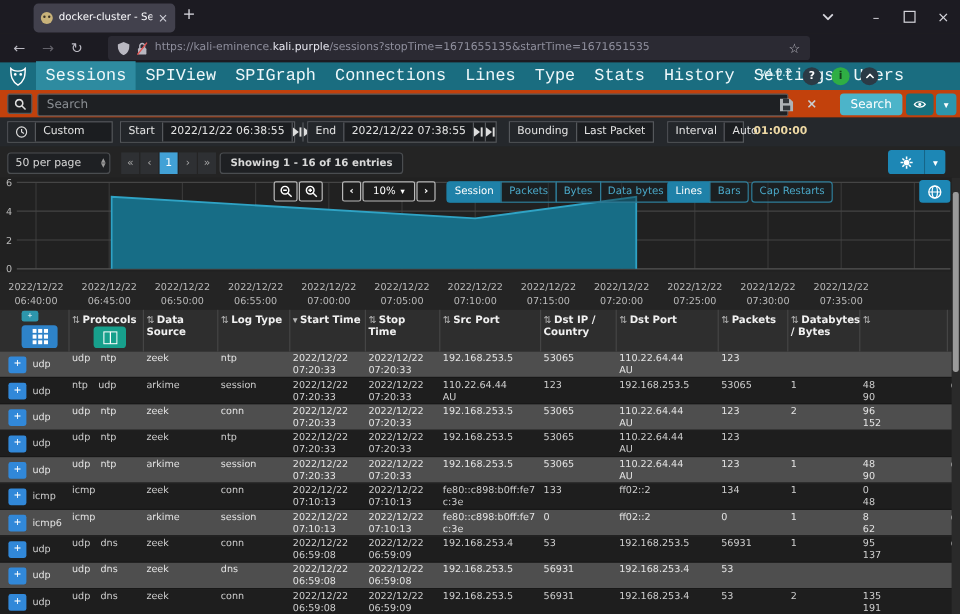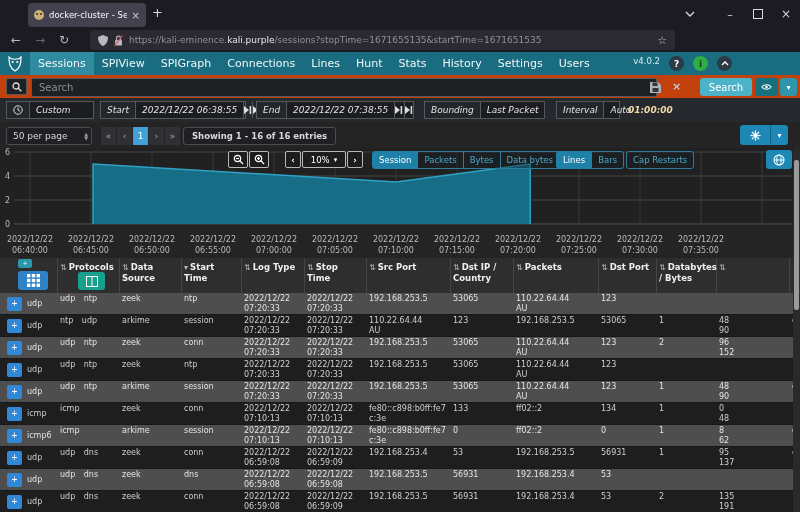--- a/index.html
+++ b/index.html
@@ -26,39 +26,39 @@
   .urlbar{position:absolute;left:90px;top:2px;width:585px;height:20px;background:#2b2a33;border-radius:3px;
           display:flex;align-items:center;padding:0 8px;box-sizing:border-box;gap:6px;}
   .urltext{font-size:9px;color:#8f8f9d;white-space:nowrap;overflow:hidden;flex:1;}
   .urltext b{color:#e6e6ef;font-weight:normal;}
   .urlstar{font-size:11px;color:#b9b8c1;}
   .chromeicons{position:absolute;right:6px;top:30px;display:flex;gap:9px;align-items:center;height:20px;}
 
   
   .arknav{position:absolute;top:52px;left:0;width:800px;height:23px;background:#1a6d80;display:flex;align-items:center;}
   .arklogo{margin:0 8px 0 8px;}
-  .nav-item{font-size:11px;color:#eef7f9;padding:5px 8px;cursor:default;}
+  .nav-item{font-size:14px;color:#eef7f9;padding:5px 8px;cursor:default;font-family:Liberation Mono, monospace;}
   .nav-item.active{background:#2e8ba0;}
   .arknav-right{position:absolute;right:68px;display:flex;align-items:flex-start;gap:9px;margin-left:31px;}
   .ver{font-size:8.5px;color:#d5ecf1;}
   .circ{width:15px;height:15px;border-radius:50%;display:flex;align-items:center;justify-content:center;
         font-size:9px;font-weight:bold;}
   .circ.dark{background:#2b3a45;color:#fff;}
   .circ.green{background:#2fae44;color:#13401c;}
 
   
   .search-row{position:absolute;top:75px;left:0;width:800px;height:23px;background:#c2410c;}
   .sq-btn{background:#1e2023;border:1px solid #56595c;color:#ddd;display:flex;align-items:center;justify-content:center;border-radius:2px;}
   .search-input{position:absolute;left:31px;top:3px;width:610px;height:17px;background:#1e2023;border:1px solid #56595c;
         border-radius:2px;color:#ddd;font-size:10px;padding:0 7px;font-family:"DejaVu Sans",sans-serif;}
   .search-input::placeholder{color:#8b8f94;}
   .teal-btn{border:none;border-radius:3px;color:#fff;font-family:"DejaVu Sans",sans-serif;display:flex;align-items:center;justify-content:center;}
 
   
-  .time-row{position:absolute;top:98px;left:0;width:800px;height:24px;background:#25282c;font-style:italic;}
+  .time-row{position:absolute;top:98px;left:0;width:800px;height:24px;background:#25282c;}
   .tbox{position:absolute;top:3px;height:18px;background:#1b1d20;border:1px solid #55585c;color:#e3e3e3;
         font-size:9px;display:flex;align-items:center;box-sizing:border-box;}
   .tlabel{padding:0 6px;border-right:1px solid #55585c;height:100%;display:flex;align-items:center;background:#23262a;text-align:right;}
   .tval{padding:0 6px;white-space:nowrap;}
   .stepbtn{width:17px;height:100%;border-left:1px solid #55585c;display:flex;align-items:center;justify-content:center;}
   .duration{position:absolute;left:628px;top:7px;font-size:9px;font-weight:bold;color:#eed9a4;}
 
   
   .pgrow-box{position:absolute;background:#1e2023;border:1px solid #4a4d50;border-radius:3px;color:#d8d8d8;
         font-size:9px;display:flex;align-items:center;box-sizing:border-box;}
@@ -170,21 +170,21 @@
           <circle cx="4.7" cy="6" r="1.1" fill="#fff"></circle>
           <circle cx="9.3" cy="6" r="1.1" fill="#fff"></circle>
         </svg>
     </span>
     <div id="nav-items" style="display:flex;align-items:center;height:100%;">
         <div class="nav-item active">Sessions</div>
         <div class="nav-item">SPIView</div>
         <div class="nav-item">SPIGraph</div>
         <div class="nav-item">Connections</div>
         <div class="nav-item">Lines</div>
-        <div class="nav-item">Hunt</div>
+        <div class="nav-item">Type</div>
         <div class="nav-item">Stats</div>
         <div class="nav-item">History</div>
         <div class="nav-item">Settings</div>
         <div class="nav-item">Users</div>
       </div>
     <div class="arknav-right">
       <span class="ver">v4.0.2</span>
       <span class="circ dark">?</span>
       <span class="circ green">i</span>
       <span class="circ dark">
@@ -399,27 +399,27 @@
         <ellipse cx="6" cy="6" rx="2.2" ry="5" fill="none" stroke="#fff" stroke-width="1"></ellipse>
         <line x1="1" y1="6" x2="11" y2="6" stroke="#fff" stroke-width="1"></line>
       </svg>
   </button>
 
   <div class="table">
     <div class="thead" id="thead">
         <div class="th"></div>
         <div class="th"><span class="sort">⇅</span><span>Protocols</span></div>
         <div class="th"><span class="sort">⇅</span><span>Data Source</span></div>
+        <div class="th"><span class="sort">⇅</span><span>Log Type</span></div>
         <div class="th"><span class="sort">▾</span><span>Start Time</span></div>
-        <div class="th"><span class="sort">⇅</span><span>Log Type</span></div>
         <div class="th"><span class="sort">⇅</span><span>Stop Time</span></div>
         <div class="th"><span class="sort">⇅</span><span>Src Port</span></div>
         <div class="th"><span class="sort">⇅</span><span>Dst IP / Country</span></div>
+        <div class="th"><span class="sort">⇅</span><span>Dst Port</span></div>
         <div class="th"><span class="sort">⇅</span><span>Packets</span></div>
-        <div class="th"><span class="sort">⇅</span><span>Dst Port</span></div>
         <div class="th"><span class="sort">⇅</span><span>Databytes / Bytes</span></div>
         <div class="th"><span class="sort">⇅</span><span></span></div>
       </div>
     <div id="tbody">
         <div class="trow g">
           <div class="td c0">
             <button class="plusbtn">+</button>
             <span>udp</span>
           </div>
           <div class="td protocols-cell">udp ntp</div>

